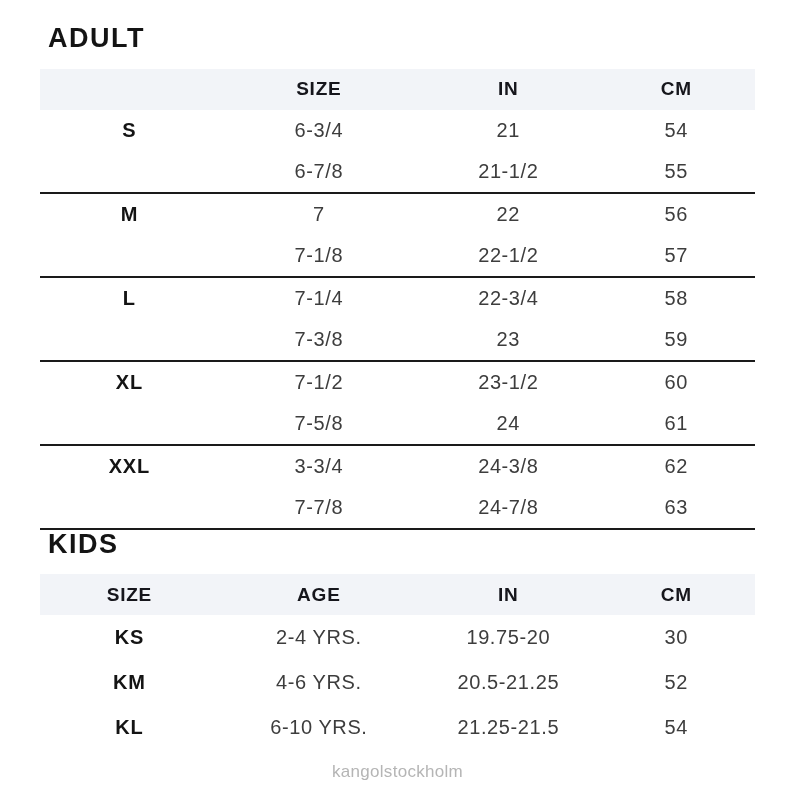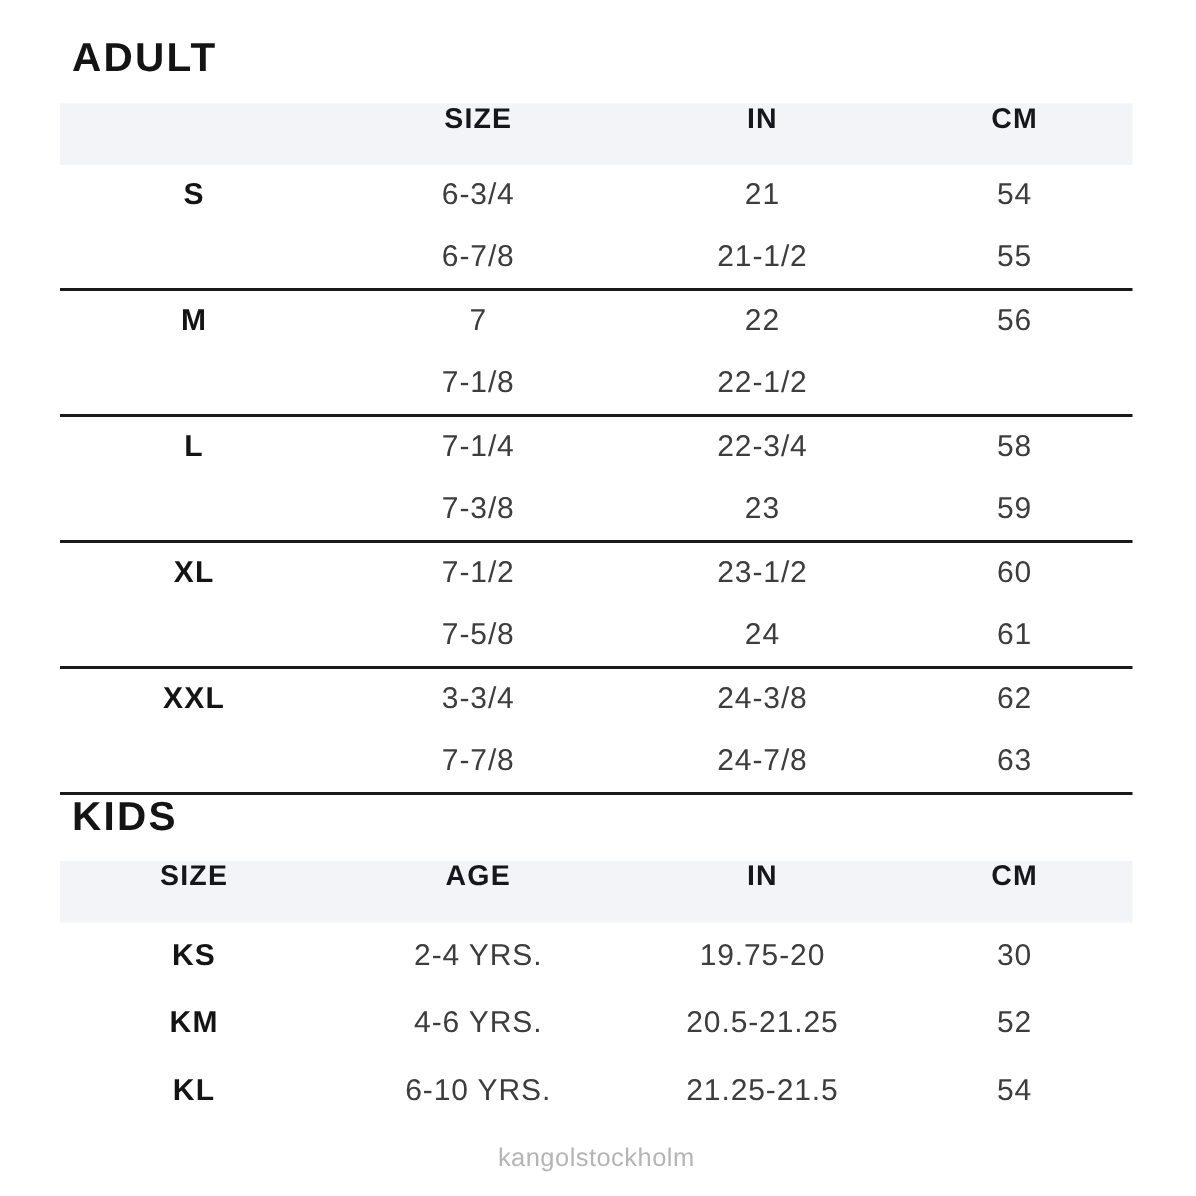--- a/index.html
+++ b/index.html
@@ -8,21 +8,21 @@
     font-family:"Liberation Sans", sans-serif;
     -webkit-font-smoothing:antialiased;
   }
   .page { padding:24px 0 0 40px; }
   .section-title {
     font-size:27px; font-weight:bold; color:#141414;
     letter-spacing:1.5px; margin:0 0 15px 8px; line-height:1.1;
   }
   .size-table { width:715px; }
   .thead {
-    display:flex; height:41px;
+    display:flex; align-items:center; height:41px;
     background:#f2f4f8; color:#16161c;
     font-weight:bold; font-size:19px; letter-spacing:0.8px;
   }
   .row {
     display:flex; align-items:center; height:41px;
     font-size:20px; color:#3d3d3d; letter-spacing:0.6px;
   }
   .kids-table .row { height:45px; }
   .c { text-align:center; }
   .c1 { width:25%; } .c2 { width:28%; } .c3 { width:25%; } .c4 { width:22%; }
@@ -68,20 +68,21 @@
       <div class="row">
         <div class="c c1 lbl">M</div>
         <div class="c c2">7</div>
         <div class="c c3">22</div>
         <div class="c c4">56</div>
       </div>
       <div class="row">
         <div class="c c1"></div>
         <div class="c c2">7-1/8</div>
         <div class="c c3">22-1/2</div>
+        <div class="c c4">57</div>
       </div>
     </div>
 
     <div class="group">
       <div class="row">
         <div class="c c1 lbl">L</div>
         <div class="c c2">7-1/4</div>
         <div class="c c3">22-3/4</div>
         <div class="c c4">58</div>
       </div>

